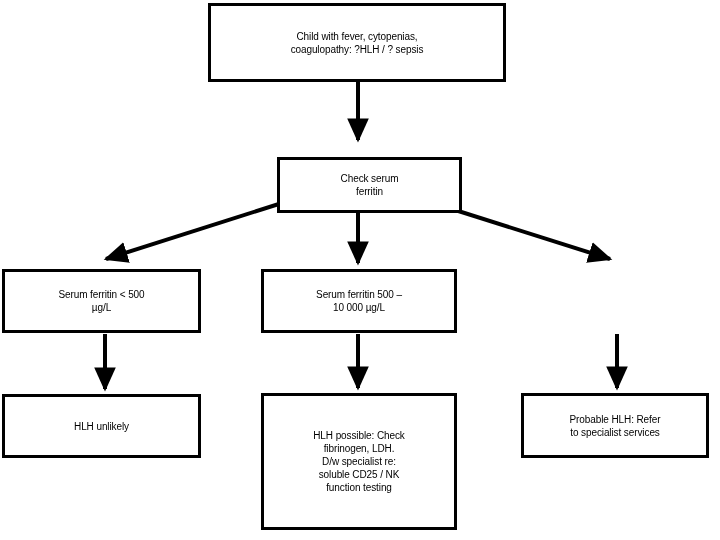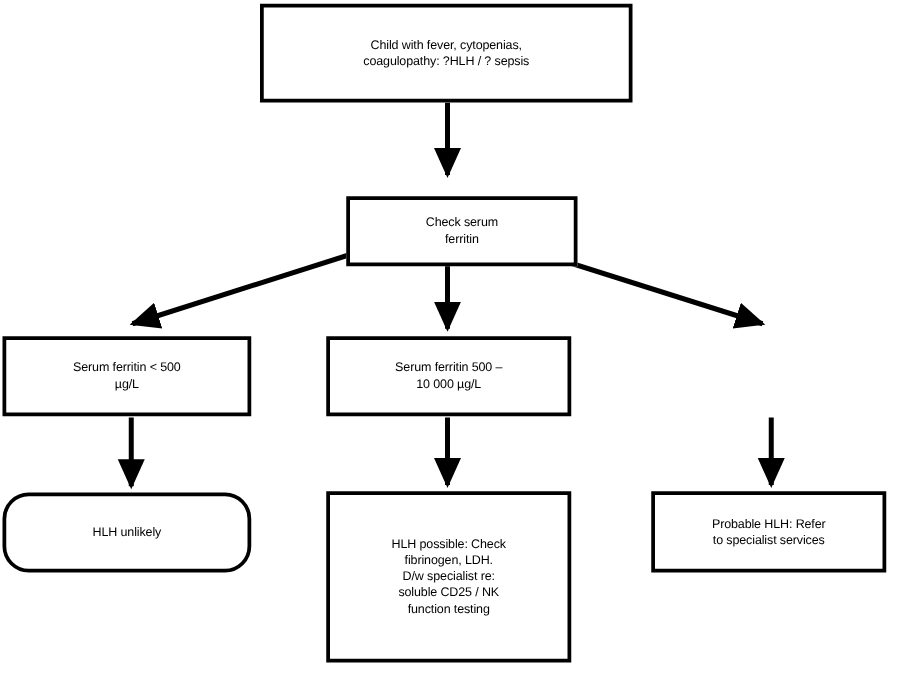--- a/index.html
+++ b/index.html
@@ -50,21 +50,21 @@
 
   
   #node-root      { left: 208px; top: 3px;   width: 298px; height: 79px; }
   
   #node-check     { left: 277px; top: 145px; width: 185px; height: 56px; margin-top: 12px; }
   
   #node-low       { left: 2px;   top: 269px; width: 199px; height: 64px; text-align: center; }
   #node-mid       { left: 261px; top: 269px; width: 196px; height: 64px; }
   #node-high      { left: 521px; top: 269px; width: 194px; height: 64px; }
   
-  #node-unlikely  { left: 2px;   top: 394px; width: 199px; height: 64px; border-radius: 21px; }
+  #node-unlikely  { left: 2px;   top: 394px; width: 199px; height: 64px; }
   #node-possible  { left: 261px; top: 393px; width: 196px; height: 137px; }
   #node-probable  { left: 521px; top: 393px; width: 188px; height: 65px; }
 </style>
 </head>
 <body>
 
 <div id="flowchart">
 
   <svg class="connectors" viewBox="0 0 720 540" xmlns="http://www.w3.org/2000/svg">
     <defs>

